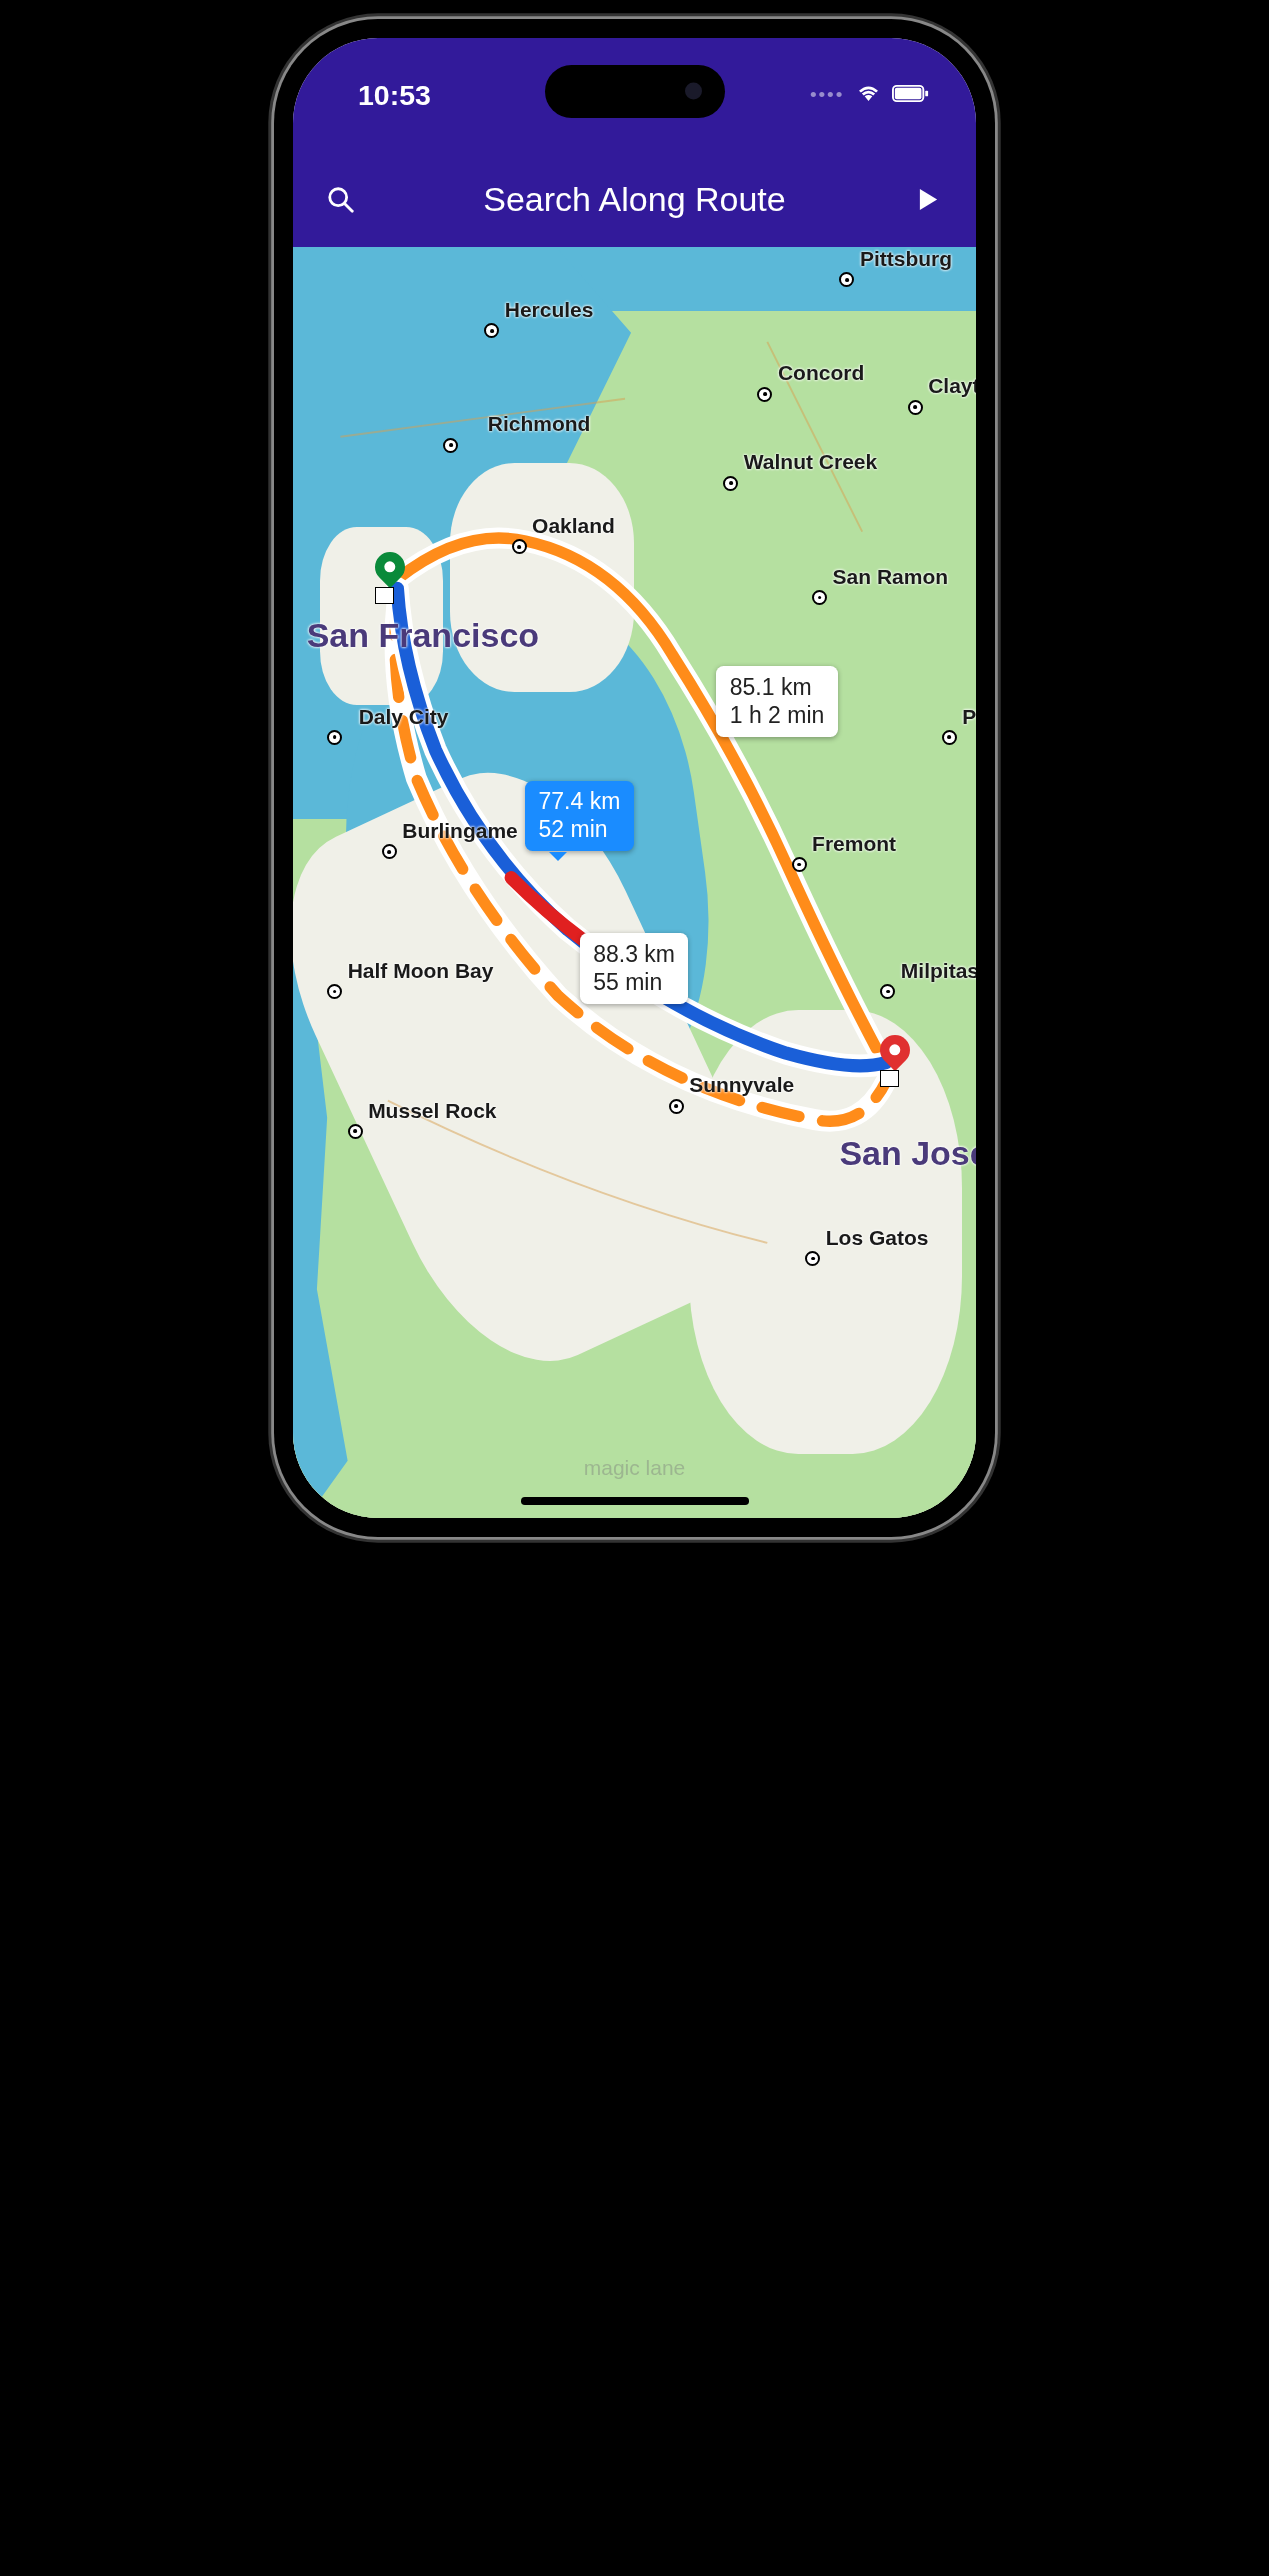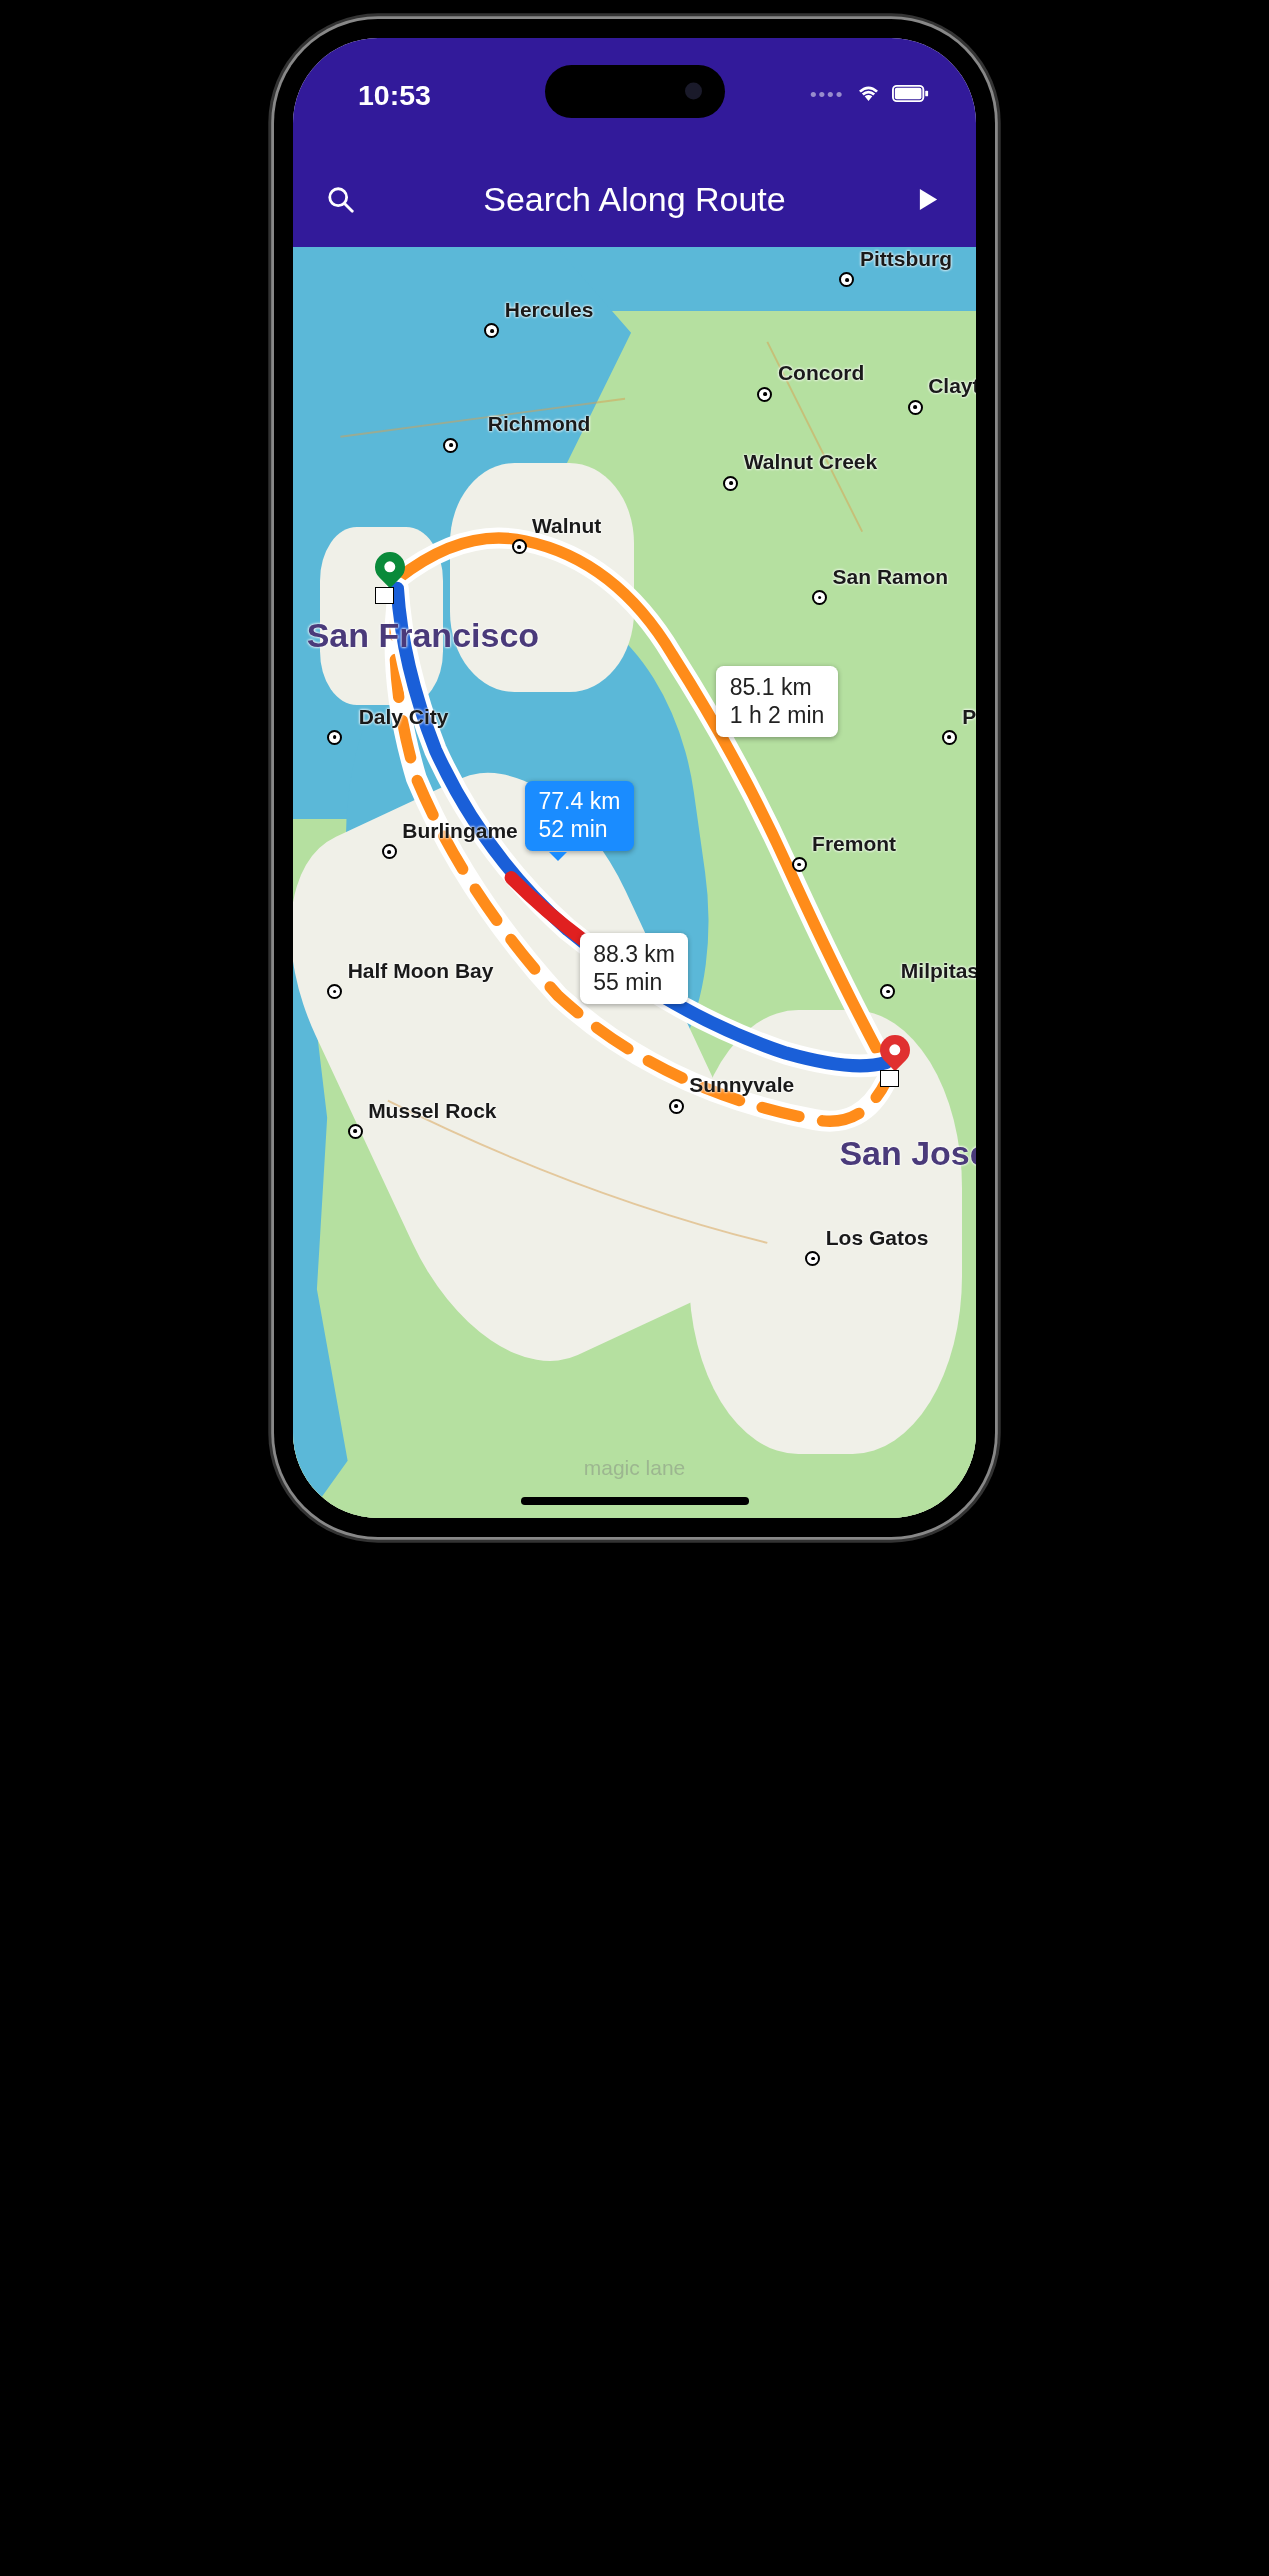--- a/index.html
+++ b/index.html
@@ -267,21 +267,21 @@
           <div class="city-label" style="top: 4%; left: 31%;">Hercules</div>
           <span class="city-dot" style="top: 11%; left: 68%;"></span>
           <div class="city-label" style="top: 9%; left: 71%;">Concord</div>
           <span class="city-dot" style="top: 12%; left: 90%;"></span>
           <div class="city-label" style="top: 10%; left: 93%;">Clayton</div>
           <span class="city-dot" style="top: 15%; left: 22%;"></span>
           <div class="city-label" style="top: 13%; left: 25%; padding-left: 24px;">Richmond</div>
           <span class="city-dot" style="top: 18%; left: 63%;"></span>
           <div class="city-label" style="top: 16%; left: 66%;">Walnut Creek</div>
           <span class="city-dot" style="top: 23%; left: 32%;"></span>
-          <div class="city-label" style="top: 21%; left: 35%;">Walnut</div>
+          <div class="city-label" style="top: 21%; left: 35%;">Oakland</div>
           <span class="city-dot" style="top: 27%; left: 76%;"></span>
           <div class="city-label" style="top: 25%; left: 79%;">San Ramon</div>
           <span class="city-dot" style="top: 38%; left: 5%;"></span>
           <div class="city-label" style="top: 36%; left: 8%; padding-left: 11px;">Daly City</div>
           <span class="city-dot" style="top: 47%; left: 13%;"></span>
           <div class="city-label" style="top: 45%; left: 16%;">Burlingame</div>
           <span class="city-dot" style="top: 48%; left: 73%;"></span>
           <div class="city-label" style="top: 46%; left: 76%;">Fremont</div>
           <span class="city-dot" style="top: 58%; left: 5%;"></span>
           <div class="city-label" style="top: 56%; left: 8%;">Half Moon Bay</div>

